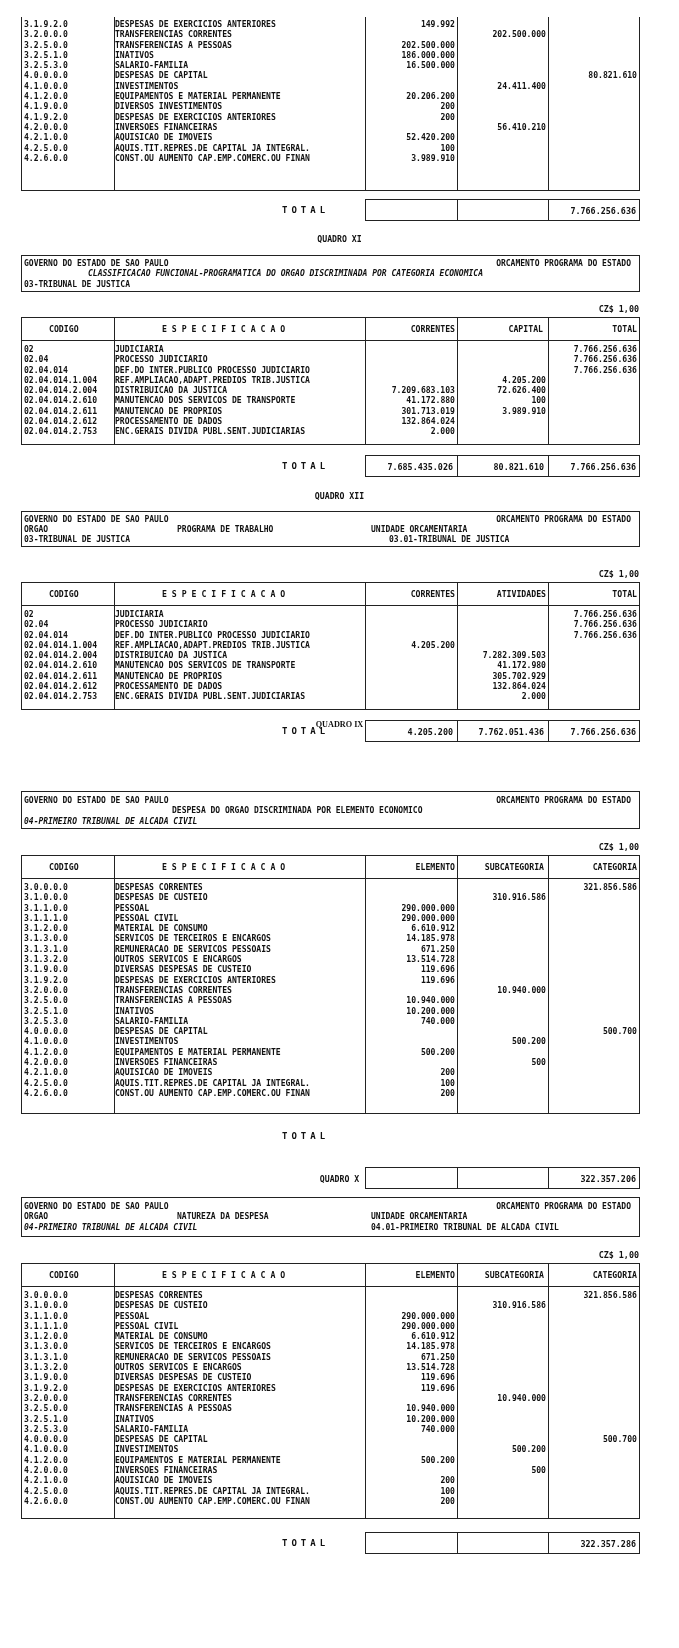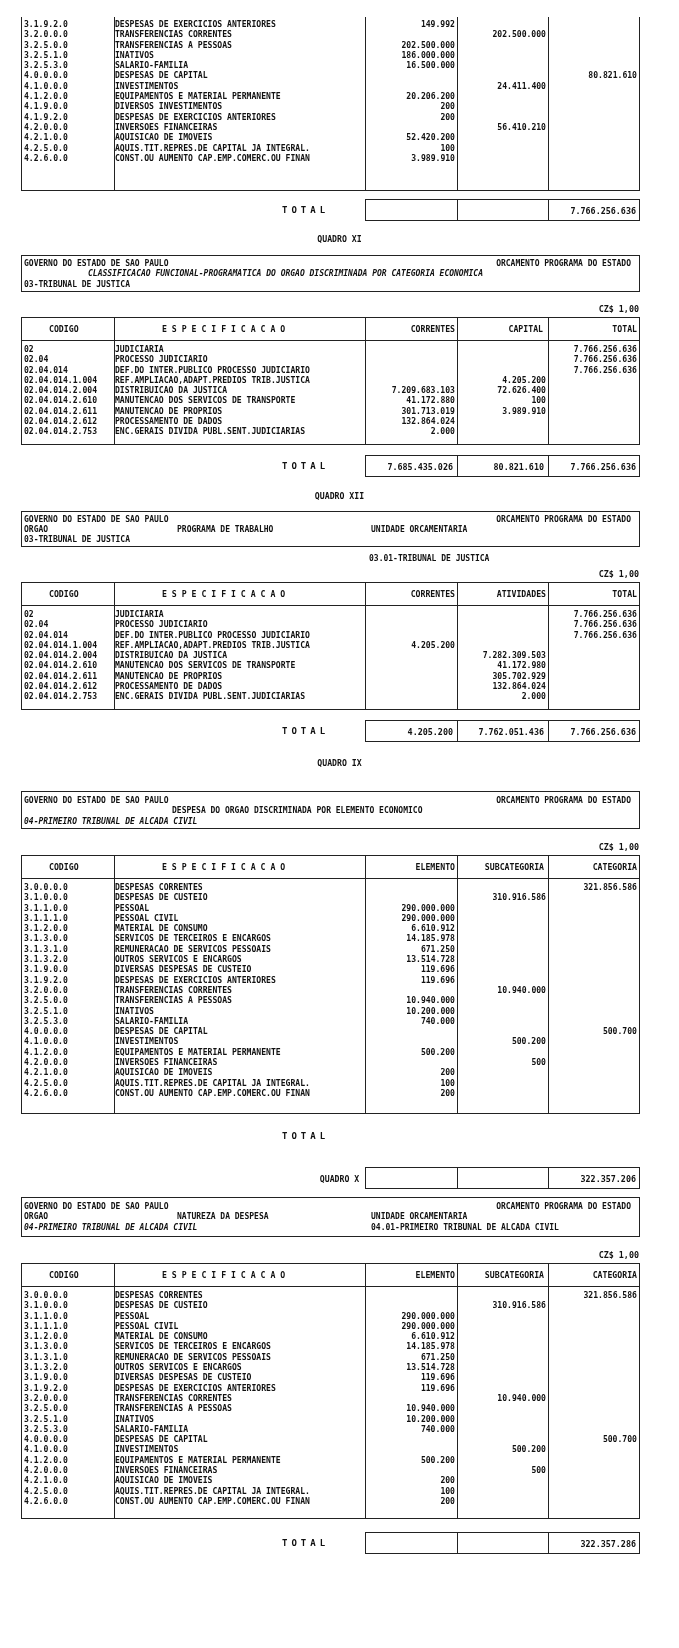--- a/index.html
+++ b/index.html
@@ -241,21 +241,21 @@
 </div>
 <div class="quadro" style="top:491px;">QUADRO XII</div>
 
 <div class="headbox" style="top:511px;height:36px;">
   <span class="ln" style="left:2px;top:3px;">GOVERNO DO ESTADO DE SAO PAULO</span>
   <span class="ln" style="right:8px;top:3px;">ORCAMENTO PROGRAMA DO ESTADO</span>
   <span class="ln" style="left:2px;top:13px;">ORGAO</span>
   <span class="ln" style="left:155px;top:13px;">PROGRAMA DE TRABALHO</span>
   <span class="ln" style="left:349px;top:13px;">UNIDADE ORCAMENTARIA</span>
   <span class="ln" style="left:2px;top:23px;">03-TRIBUNAL DE JUSTICA</span>
-  <span class="ln" style="left:347px;top:23px;margin-top:19px;">03.01-TRIBUNAL DE JUSTICA</span>
+  <span class="ln" style="left:367px;top:23px;">03.01-TRIBUNAL DE JUSTICA</span>
 </div>
 <div class="unit" style="top:569px;">CZ$ 1,00</div>
 <div class="tbl" style="top:582px;height:128px;">
   <div class="hdr">
     <span style="left:27px">CODIGO</span>
     <span style="left:140px">E S P E C I F I C A C A O</span>
     <span style="right:184px">CORRENTES</span>
     <span style="right:93px">ATIVIDADES</span>
     <span style="right:2px">TOTAL</span>
   </div>
@@ -330,21 +330,21 @@
     </div>
 </div>
 <div class="totallabel" style="top:726px;">TOTAL</div>
 <div class="totalbox" style="top:720px;">
   <div class="sep" style="left:91px"></div>
   <div class="sep" style="left:182px"></div>
   <span class="v" style="right:186px">4.205.200</span>
   <span class="v" style="right:95px">7.762.051.436</span>
   <span class="v" style="right:3px">7.766.256.636</span>
 </div>
-<div class="quadro" style="top:758px;">QUADRO IX</div>
+<div class="quadro" style="top:720px;font-family:Liberation Serif, serif;">QUADRO IX</div>
 
 <div class="headbox" style="top:791px;height:38px;">
   <span class="ln" style="left:2px;top:4px;">GOVERNO DO ESTADO DE SAO PAULO</span>
   <span class="ln" style="right:8px;top:4px;">ORCAMENTO PROGRAMA DO ESTADO</span>
   <span class="ln" style="left:150px;top:14px;">DESPESA DO ORGAO DISCRIMINADA POR ELEMENTO ECONOMICO</span>
   <span class="ln italic" style="left:2px;top:25px;">04-PRIMEIRO TRIBUNAL DE ALCADA CIVIL</span>
 </div>
 <div class="unit" style="top:842px;">CZ$ 1,00</div>
 <div class="tbl" style="top:855px;height:259px;">
   <div class="hdr">

